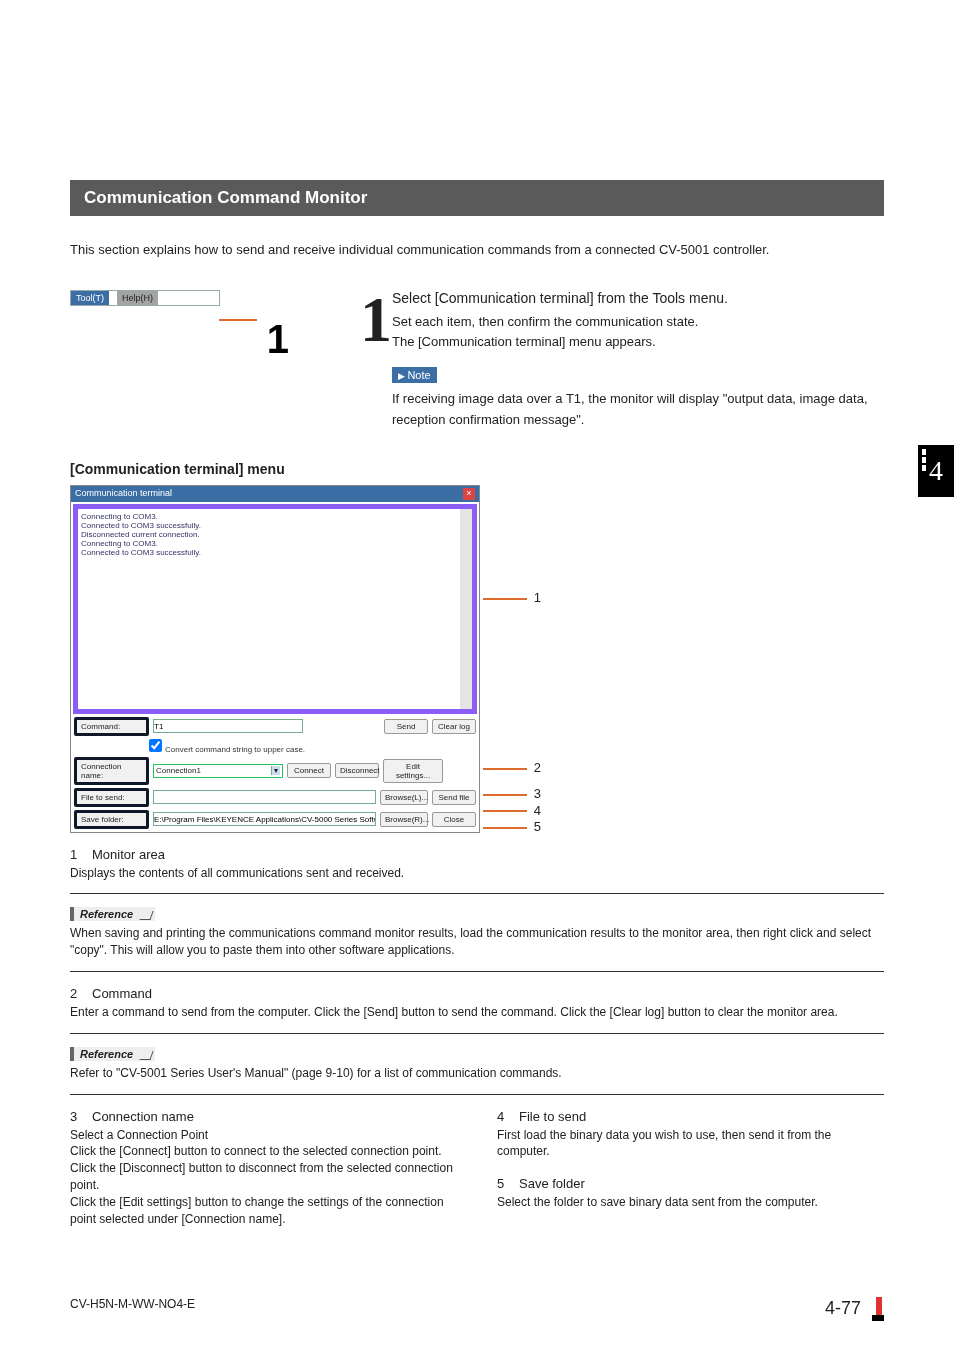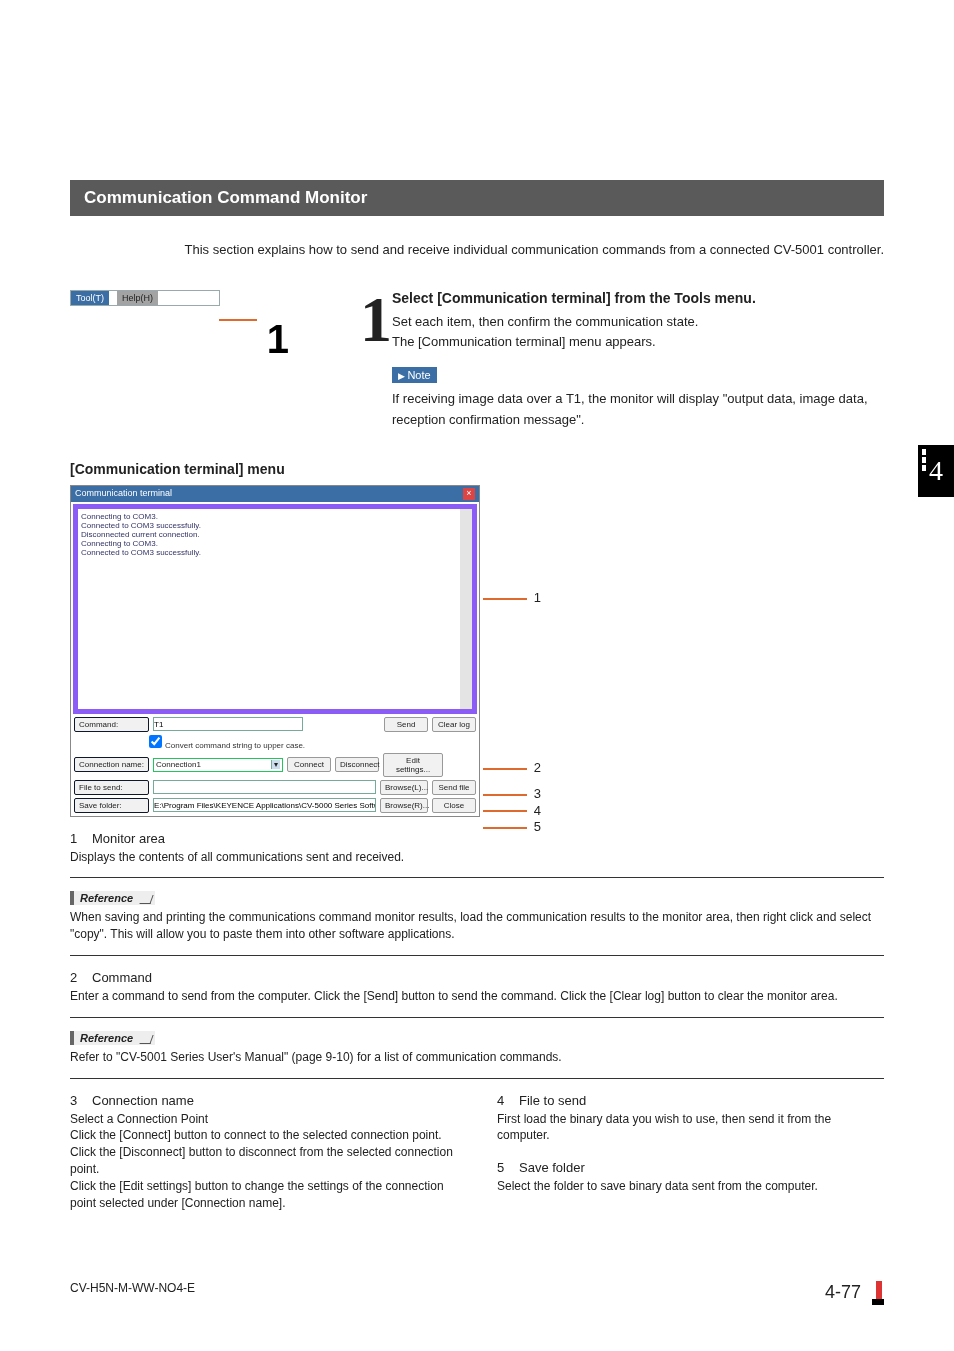--- a/index.html
+++ b/index.html
@@ -14,58 +14,58 @@
       position: relative;
     }
     .section-header {
       background: #5a5a5a;
       color: #fff;
       padding: 8px 14px;
       font-size: 17px;
       font-weight: bold;
       margin-bottom: 24px;
     }
-    .intro { margin-bottom: 30px; line-height: 1.5; text-align: right; }
+    .intro { margin-bottom: 30px; line-height: 1.5; }
     .tools-menu-fig {
       display: inline-block;
       vertical-align: top;
       width: 150px;
       font-size: 9px;
       border: 1px solid #9aa; 
       position: relative;
     }
     .menubar { display: flex; }
     .menubar span { padding: 2px 5px; }
     .tool-tab { background: #3a6ea5; color: #fff; }
     .help-tab { background: #a3a3a3; margin-left: 8px; }
     .menulist { background: #f5f5f5; padding: 1px 0; }
     .menu-item { padding: 2px 6px; position: relative; }
     .menu-item.hl { background: #3a6ea5; color:#fff; }
     .caret::after { content:"▸"; position:absolute; right:4px; font-size:8px; }
     .leader-1 { position:absolute; right:-70px; top:26px; font-size:40px; font-weight:bold; color:#000; }
     .leader-line { position:absolute; left:148px; top:28px; width:38px; border-top:2px solid #de6a2e; }
     .big-1 { font-size:64px; font-weight:bold; font-family: Georgia, serif; line-height:0.7; margin-top:8px; margin-left:140px;}
     .step-content { flex:1; }
-    .step-title { font-weight:bold; font-size:14px; margin-bottom:6px;}
+    .step-title { font-weight:normal; font-size:14px; margin-bottom:6px;}
     .step-body { line-height:1.6; }
     .note-box { display:inline-block; background:#3a6ea5; color:#fff; font-size:11px; padding:2px 6px; margin:14px 0 6px 0;}
     .note-box::before { content:"▶ "; font-size:9px;}
     .note-text { line-height:1.6; }
     .chapter-tab { position:absolute; right:0; top:445px; background:#000; color:#fff; width:36px; height:52px; display:flex; align-items:center; justify-content:center; font-size:28px; font-family:Georgia,serif;}
     .chapter-tab .bars { position:absolute; left:4px; top:4px;}
     .chapter-tab .bars span{display:block;width:4px;height:6px;background:#fff;margin-bottom:2px;}
     .subheading { font-weight:bold; font-size:14px; margin:30px 0 8px 0;}
     
     .term-fig { width:410px; position:relative; border:1px solid #888;}
     .term-titlebar { background:#3a6ea5; color:#fff; font-size:9px; padding:2px 4px; display:flex; justify-content:space-between;}
     .term-titlebar .xbtn{ background:#d44; width:12px; height:12px; display:flex;align-items:center;justify-content:center;font-size:9px;line-height:1;}
     .term-log { height:210px; background:#fff; border:5px solid #8b5cf6; margin:2px; font-size:8px; color:#336; padding:3px; position:relative;}
     .term-log .scroll{position:absolute;right:0;top:0;bottom:0;width:12px;background:#e4e4e4;}
     .ctl-row { display:flex; align-items:center; margin:3px; gap:4px; font-size:8px;}
-    .ctl-row .lbl { width:75px; border:1px solid #0f172a; border-radius:2px; text-align:left; padding:2px 4px; background:#f1f1f1;}
+    .ctl-row .lbl { width:75px; border:3px solid #0f172a; border-radius:2px; text-align:left; padding:2px 4px; background:#f1f1f1;}
     .ctl-row input[type=text] { flex:0 0 150px; height:14px; font-size:8px; border:1px solid #7a9;}
     .ctl-row input.long { flex:1;}
     .btn { border:1px solid #999; border-radius:2px; padding:2px 4px; background:#f1f1f1; font-size:8px; text-align:center;}
     .chk { font-size:8px; margin-left:78px; color:#333;}
     .chk input{margin-right:3px;}
     .dd { width:130px; height:14px; border:1px solid #22c55e; display:flex; align-items:center; justify-content:space-between; padding:0 2px; background:#fff;}
     .dd .arrw{background:#cde;border-left:1px solid #7a9;padding:0 2px;}
     .ld{ position:absolute; border-top:2px solid #de6a2e;}
     .ld1{ width:44px; right:-48px; top:112px;}
     .ld2{ width:44px; right:-48px; top:282px;}

